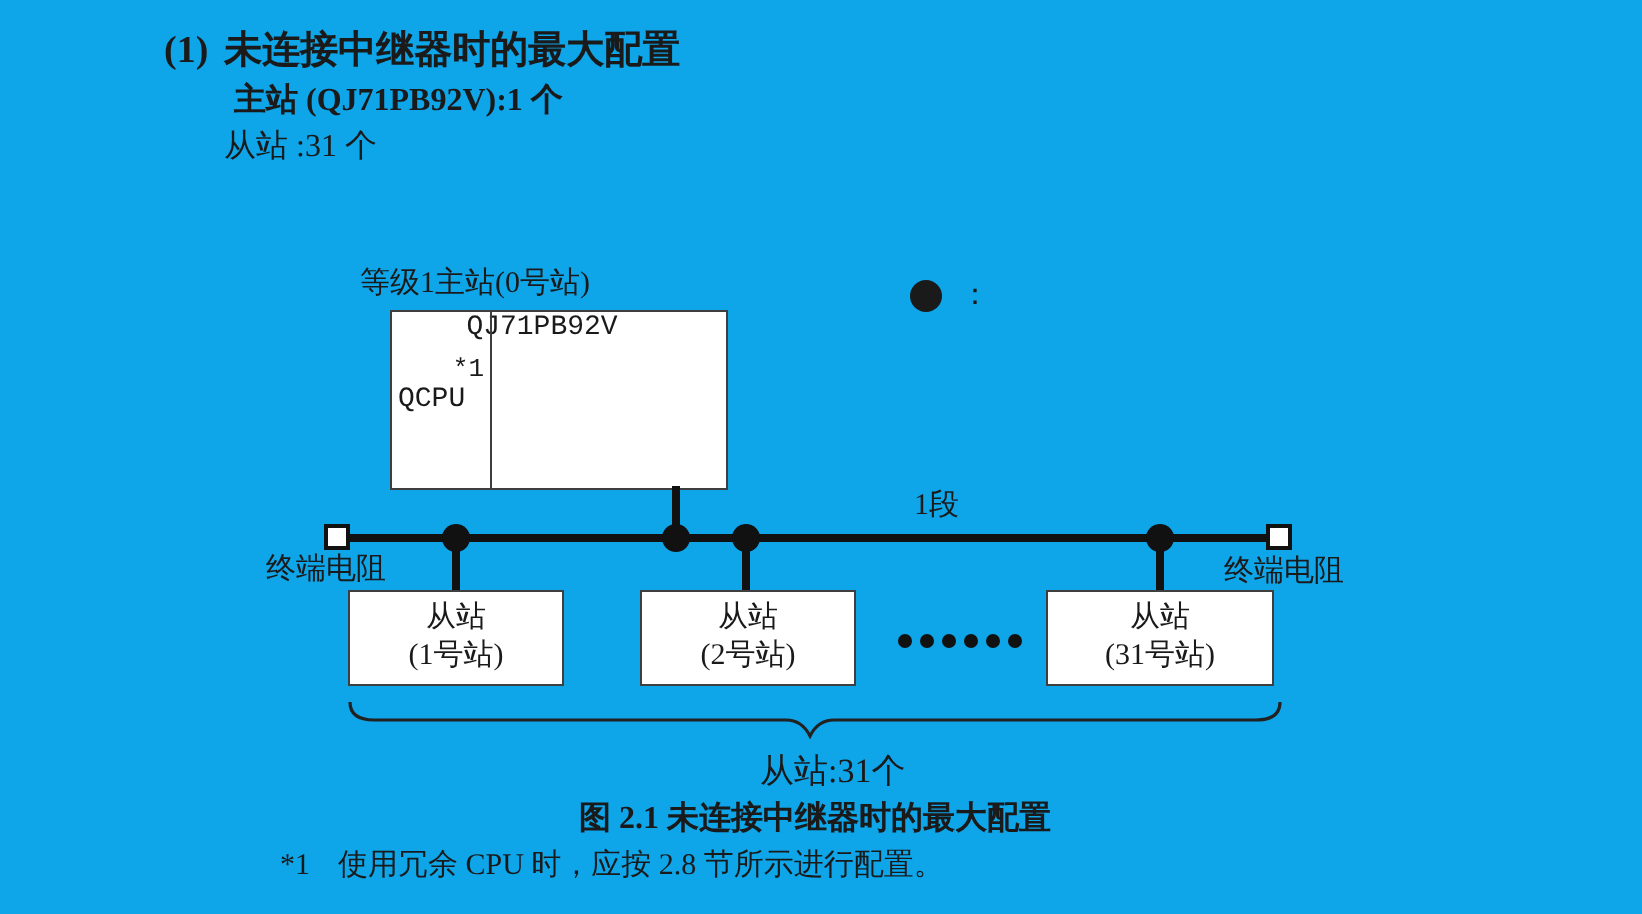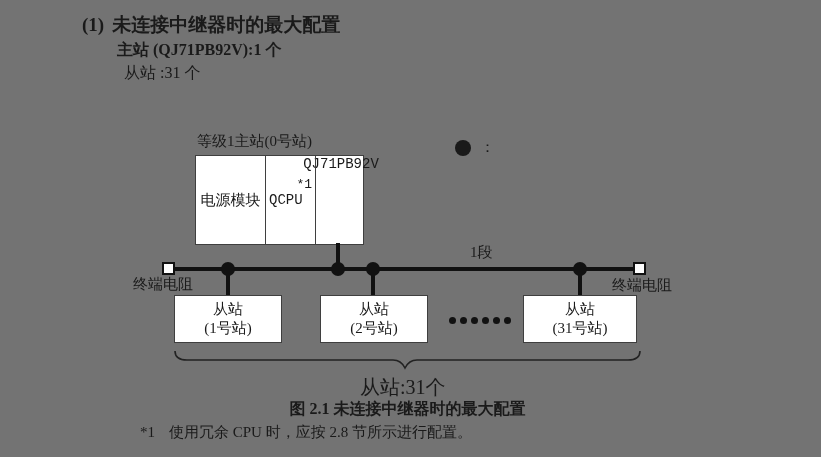--- a/index.html
+++ b/index.html
@@ -1,47 +1,47 @@
 <!DOCTYPE html>
 <html style="--ink: #1a1a1a;"><head>
 <meta charset="utf-8">
 <style>
   html,body { margin:0; padding:0; background:#ffffff; }
   .page {
-    position:relative; width:821px; height:457px; background:#737373;
+    position:relative; width:821px; height:457px; background:#0ea5e9;
     font-family:"Liberation Serif","DejaVu Serif",serif;
     color:var(--ink,#1a1a1a); overflow:hidden;
   }
   .heading { position:absolute; left:82px; top:12px; font-size:19px; font-weight:bold; white-space:nowrap; }
   .heading .h-num { margin-right:8px; }
   .intro-1 { position:absolute; left:117px; top:40px; font-size:16px; white-space:nowrap;font-weight:bold; }
-  .intro-2 { position:absolute; left:124px; top:63px; font-size:16px; white-space:nowrap; }
+  .intro-2 { position:absolute; left:112px; top:63px; font-size:16px; white-space:nowrap; }
 
-  .master-label { position:absolute; left:197px; top:132px; font-size:15px; white-space:nowrap; }
+  .master-label { position:absolute; left:180px; top:132px; font-size:15px; white-space:nowrap; }
   .master-box { position:absolute; left:195px; top:155px; width:167px; height:88px; border:1px solid #3f3f3f; display:flex; background:#fff; }
   .cell { box-sizing:border-box; border-right:1px solid #3f3f3f; display:flex; align-items:center; justify-content:center; font-size:15px; }
   .cell-power { width:70px; }
   .cell-qcpu { width:50px; position:relative; justify-content:flex-start; padding-left:3px;
     font-family:"Liberation Mono","DejaVu Sans Mono",monospace; font-size:14px; }
   .cell-qcpu .sup { position:absolute; top:21px; right:3px; font-size:13px; }
   .cell-qj71 { width:47px; border-right:none; flex-direction:row; align-items:flex-start; padding-left:3px; line-height:17px;
     font-family:"Liberation Mono","DejaVu Sans Mono",monospace; font-size:14px; }
 
   .legend { position:absolute; left:455px; top:138px; display:flex; align-items:center; font-size:15px; white-space:nowrap; }
   .legend-dot { width:16px; height:16px; border-radius:50%; background:var(--ink,#1a1a1a); margin-right:9px; }
   .legend-sep { margin-right:11px; }
 
   .bus-line { position:absolute; left:172px; top:267px; width:465px; height:4px; background:#111; }
   .term-sq { position:absolute; width:9px; height:9px; background:#fff; border:2px solid #111; }
   .term-left  { left:162px; top:262px; }
   .term-right { left:633px; top:262px; }
   .term-label { position:absolute; font-size:15px; white-space:nowrap;text-align:right; }
   .term-label-left  { left:133px; top:275px; }
   .term-label-right { left:612px; top:276px; }
-  .segment-label { position:absolute; left:457px; top:243px; font-size:15px; white-space:nowrap;margin-left:13px; }
+  .segment-label { position:absolute; left:457px; top:243px; font-size:15px; white-space:nowrap; }
 
   .node-dot { position:absolute; width:14px; height:14px; border-radius:50%; background:#111; top:262px; }
   .nd-1 { left:221px; } .nd-master { left:331px; } .nd-2 { left:366px; } .nd-31 { left:573px; }
 
   .vline { position:absolute; width:4px; background:#111; }
   .vl-master { left:336px; top:243px; height:26px; }
   .vl-s1 { left:226px; top:270px; height:26px; }
   .vl-s2 { left:371px; top:270px; height:26px; }
   .vl-s31 { left:578px; top:270px; height:26px; }
 
@@ -49,41 +49,40 @@
     display:flex; flex-direction:column; align-items:center; justify-content:center;
     font-size:15px; line-height:19px; background:#fff;text-align:center; }
   .slave-1 { left:174px; width:108px; }
   .slave-2 { left:320px; width:108px; }
   .slave-31 { left:523px; width:114px; }
 
   .ellipsis { position:absolute; left:449px; top:317px; display:flex; gap:4px; align-items:center; }
   .edot { width:7px; height:7px; border-radius:50%; background:#111; display:inline-block; }
 
   .brace-svg { position:absolute; left:168px; top:348px; }
-  .brace-label { position:absolute; left:360px; top:374px; font-size:20px; white-space:nowrap; }
+  .brace-label { position:absolute; left:380px; top:374px; font-size:17px; white-space:nowrap; }
 
   .caption { position:absolute; left:0; top:399px; width:815px; text-align:center; font-size:16px; font-weight:bold; white-space:nowrap; }
 
   .footnote { position:absolute; left:140px; top:423px; font-size:15px; white-space:nowrap; }
   .footnote .fn-marker { margin-right:14px; }
 </style>
 </head>
 <body>
 
 <div class="page">
 
   <div class="heading">
     <span class="h-num">(1)</span><span>未连接中继器时的最大配置</span>
   </div>
   <div class="intro-1">主站 (QJ71PB92V):1 个</div>
   <div class="intro-2">从站 :31 个</div>
 
   <div class="master-label">等级1主站(0号站)</div>
   <div class="master-box">
-    <div class="cell cell-power">电源模块</div>
     <div class="cell cell-qcpu">
       <span>QCPU</span>
       <span class="sup">*1</span>
     </div>
     <div class="cell cell-qj71">
       <span>QJ71</span>
       <span>PB92V</span>
     </div>
   </div>
 

